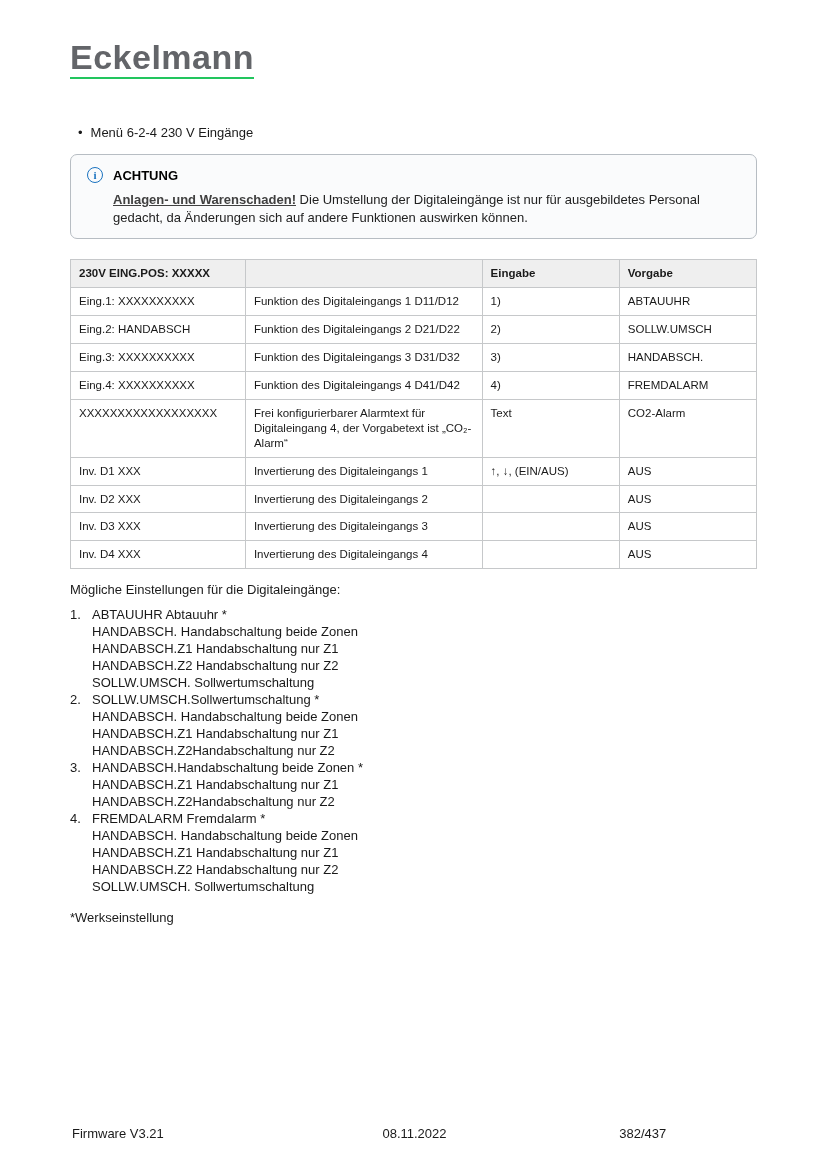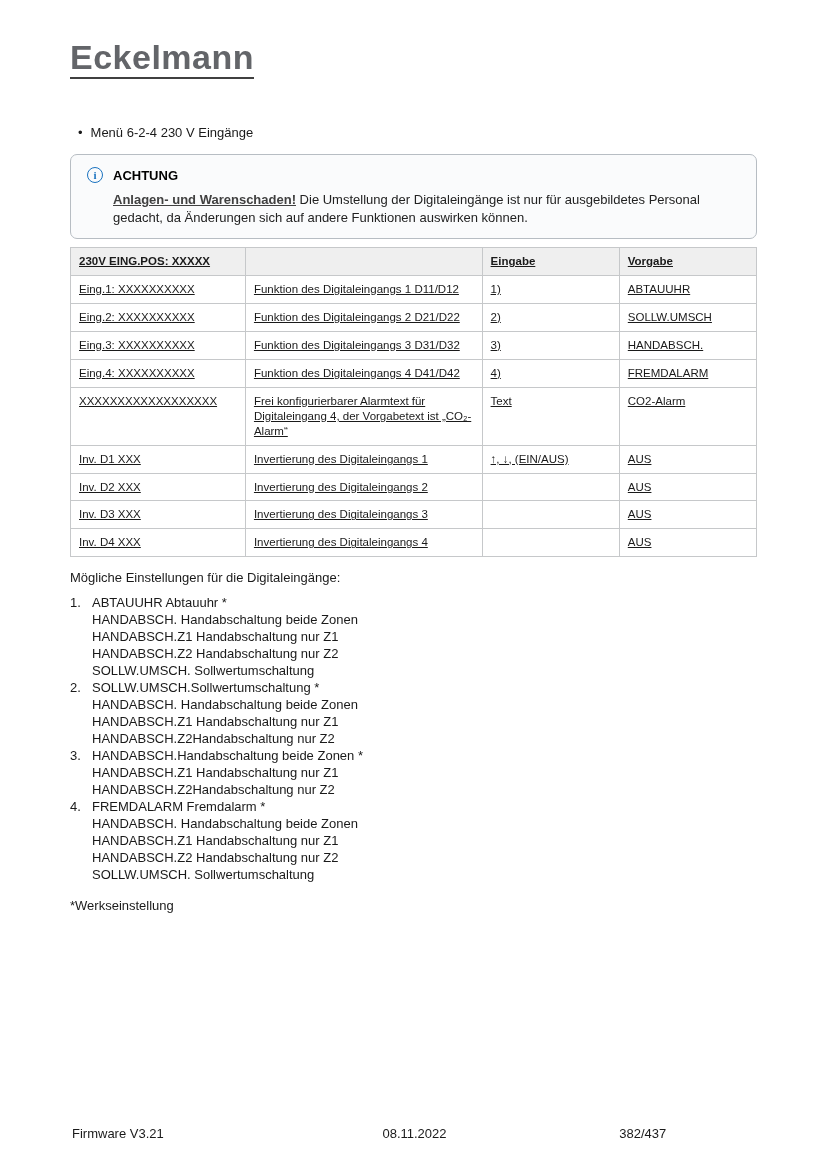--- a/index.html
+++ b/index.html
@@ -14,21 +14,21 @@
   }
   .page { padding:40px 70px 0 70px; }
 
   
   .logo {
     display:inline-block;
     font-size:34px;
     font-weight:bold;
     letter-spacing:0.5px;
     color:#636569;
-    border-bottom:2px solid #404040;
+    border-bottom:2px solid #22c55e;
     padding-bottom:3px;
     line-height:1.0;
   }
 
   
   .intro-bullet {
     margin-top:46px;
     font-size:13px;
     display:flex;
     align-items:flex-start;
@@ -67,26 +67,25 @@
     margin-top:8px;
     margin-left:26px;
     font-size:13px;
     line-height:1.35;
     color:#222;
   }
   .notice-body b { color:#404040;text-decoration:underline; }
 
   
   table.params {
-    margin-top:8px;
+    margin-top:20px;
     width:100%;
     border-collapse:collapse;
     table-layout:fixed;
     font-size:11.5px;
-    text-decoration:underline;
   }
   table.params th, table.params td {
     border:1px solid #c6c8ca;
     padding:6px 8px;
     vertical-align:top;
     text-align:left;
     line-height:1.3;
     word-wrap:break-word;
   }
   table.params thead th {
@@ -152,21 +151,21 @@
         </tr>
     </thead>
     <tbody>
         <tr>
           <td>Eing.1: XXXXXXXXXX</td>
           <td>Funktion des Digitaleingangs 1 D11/D12</td>
           <td>1)</td>
           <td>ABTAUUHR</td>
         </tr>
         <tr>
-          <td>Eing.2: XXXXXXXXXX</td>
+          <td>Eing.2: HANDABSCH</td>
           <td>Funktion des Digitaleingangs 2 D21/D22</td>
           <td>2)</td>
           <td>SOLLW.UMSCH</td>
         </tr>
         <tr>
           <td>Eing.3: XXXXXXXXXX</td>
           <td>Funktion des Digitaleingangs 3 D31/D32</td>
           <td>3)</td>
           <td>HANDABSCH.</td>
         </tr>

